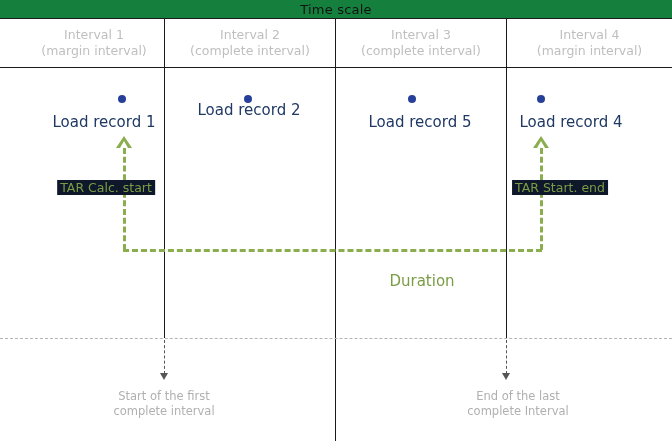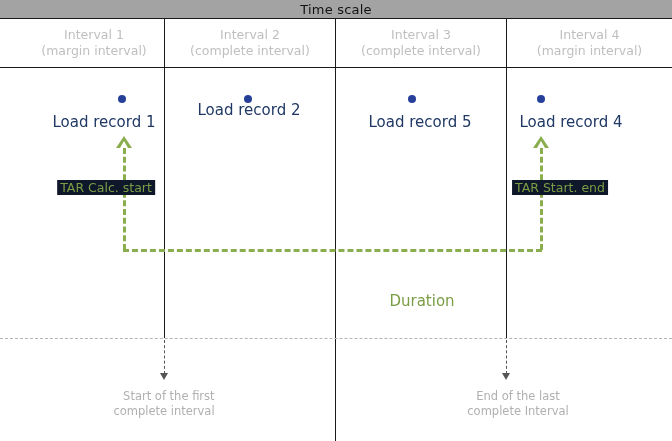--- a/index.html
+++ b/index.html
@@ -6,21 +6,21 @@
   body{
     width:672px;height:441px;position:relative;overflow:hidden;
     font-family:"DejaVu Sans","Liberation Sans",sans-serif;
     -webkit-font-smoothing:antialiased;
   }
   #stage{position:absolute;left:0;top:0;width:672px;height:441px;}
 
   
   .title-band{
     position:absolute;left:0;top:0;width:672px;height:18px;
-    background:#a3a3a3;
+    background:#15803d;
     display:flex;align-items:center;justify-content:center;
   }
   .title-band .txt{
     font-size:13px;color:#121212;letter-spacing:0.2px;line-height:13px;
   }
 
   
   .hdr-row{
     position:absolute;left:0;top:18px;width:672px;height:50px;
     border-top:1px solid #1a1a1a;border-bottom:1px solid #1a1a1a;
@@ -60,21 +60,21 @@
   }
   .g-arrow-notch{
     position:absolute;width:0;height:0;
     border-left:4px solid transparent;border-right:4px solid transparent;
     border-bottom:7px solid #ffffff;
   }
   .g-label{
     position:absolute;transform:translateX(-50%);
     color:#7a9c45;font-size:12.5px;line-height:15px;white-space:nowrap;
   }
-  .g-label.big{font-size:15px;line-height:18px;margin-top:20px;}
+  .g-label.big{font-size:15px;line-height:18px;}
   .g-label-bg{
     background:#0f172a;padding:0 3px;
   }
 
   
   .dot-hline{
     position:absolute;height:0;border-top:1px dashed #b4b4b4;
   }
   .k-vline{
     position:absolute;width:0;border-left:1px dashed #555555;
@@ -144,21 +144,21 @@
   <div class="g-vline" style="left:540px;top:148px;height:102px;"></div>
   <div class="g-label g-label-bg" style="left:560px;top:180px;">TAR Start. end</div>
 
   <div class="g-hline" style="left:123px;top:249px;width:419px;"></div>
   <div class="g-label big" style="left:422px;top:272px;">Duration</div>
 
   <div class="dot-hline" style="left:0px;top:338px;width:672px;"></div>
 
   <div class="k-vline" style="left:164px;top:340px;height:34px;"></div>
   <div class="k-arrow" style="left:160px;top:373px;"></div>
-  <div class="b-label" style="left:164px;top:389px;text-align:right;">
+  <div class="b-label" style="left:164px;top:389px;">
     <div>Start of the first</div>
     <div>complete interval</div>
   </div>
 
   <div class="k-vline" style="left:506px;top:340px;height:34px;"></div>
   <div class="k-arrow" style="left:502px;top:373px;"></div>
   <div class="b-label" style="left:506px;top:389px;margin-left:12px;">
     <div>End of the last</div>
     <div>complete Interval</div>
   </div>

